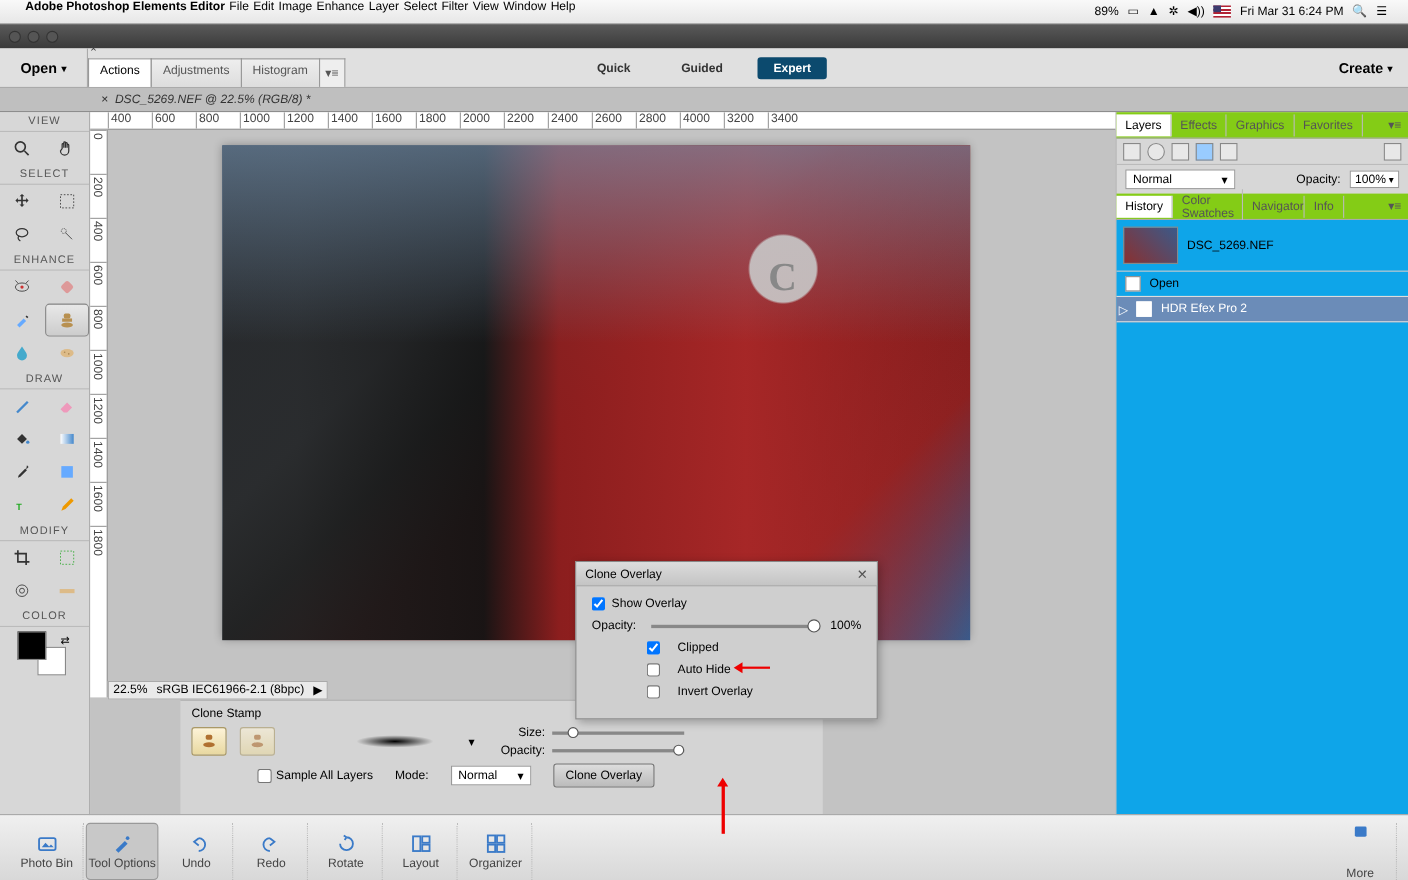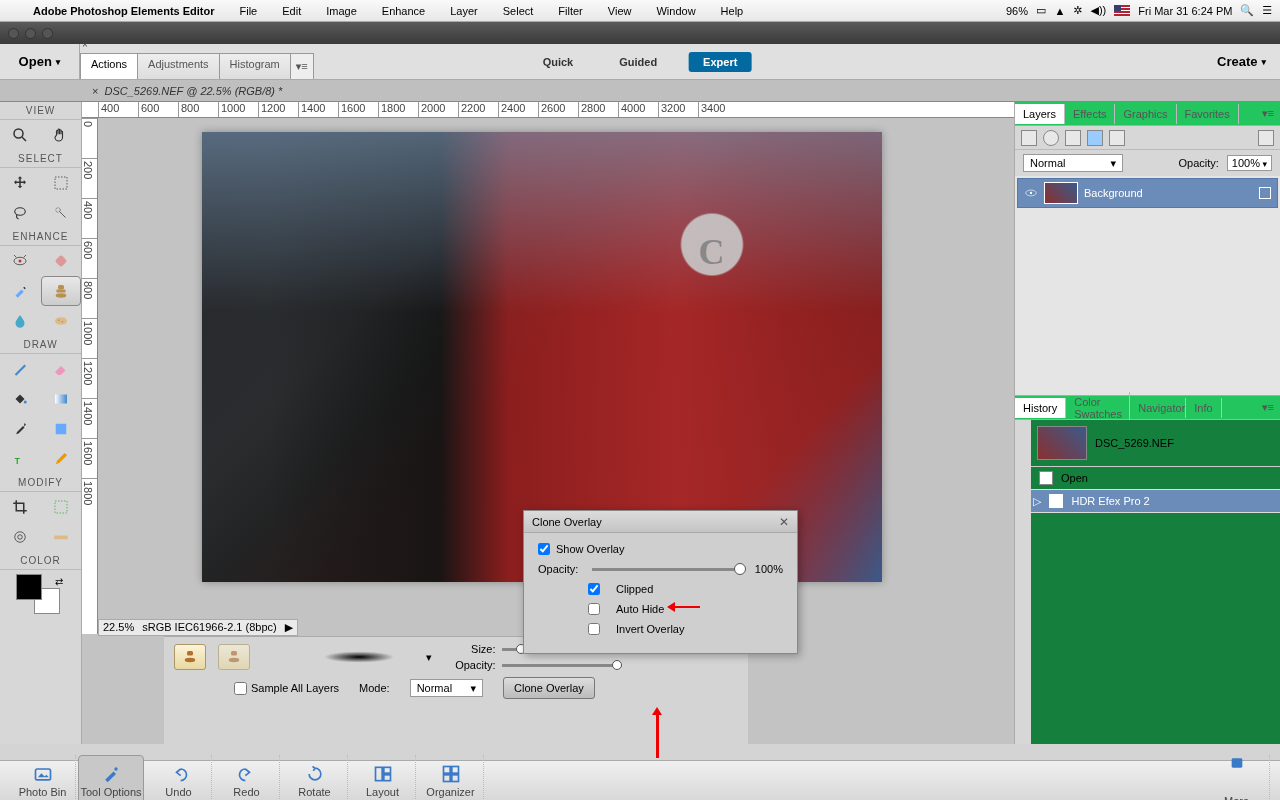--- a/index.html
+++ b/index.html
@@ -1,40 +1,40 @@
 <!DOCTYPE html>
 <html><head>
 <meta charset="utf-8">
 <style>
 * { margin: 0; padding: 0; box-sizing: border-box; font-family: -apple-system, "Lucida Grande", Arial, sans-serif; font-size: 11px; }
 body { width: 1280px; height: 800px; background: #d4d4d4; overflow: hidden; position: relative; }
 
 
-.menubar { height: 22px; background: linear-gradient(#f9f9f9,#e7e7e7); border-bottom: 1px solid #aaa; display: flex; align-items: center; padding: 0 8px; font-size: 12px; gap: 25px; }
+.menubar { height: 22px; background: linear-gradient(#f9f9f9,#e7e7e7); border-bottom: 1px solid #aaa; display: flex; padding: 0 19px; font-size: 12px; gap: 4px; }
 .menubar .apple { font-size: 14px; }
 .menubar .app-name { font-weight: bold; }
 .menubar .spacer { flex: 1; }
 .menubar .status { display: flex; gap: 8px; align-items: center; }
 .menubar .status span { font-size: 11px; }
 
 
 .titlebar { height: 22px; background: linear-gradient(#5a5a5a,#3a3a3a); display: flex; align-items: center; padding-left: 8px; gap: 6px; }
 .titlebar .dot { width: 11px; height: 11px; border-radius: 50%; background: #555; border: 1px solid #333; }
 
 
 .toptool { height: 36px; background: #e0e0e0; border-bottom: 1px solid #aaa; display: flex; align-items: center; }
 .open-btn { width: 80px; height: 36px; border-right: 1px solid #aaa; display: flex; align-items: center; justify-content: center; font-size: 13px; font-weight: bold; gap: 4px; }
 .tabstrip { display: flex; align-items: stretch; height: 26px; margin-top: 9px; position: relative; }
 .tabstrip .tab { padding: 4px 10px; background: linear-gradient(#eee,#ddd); border: 1px solid #999; border-bottom: none; font-size: 11px; color: #555; margin-right: -1px; }
 .tabstrip .tab.active { background: #fff; color: #000; }
 .tabstrip .tabend { width: 24px; border: 1px solid #999; border-bottom: none; background: #eee; display:flex;align-items:center;justify-content:center;color:#555; }
 .tabstrip .close { position: absolute; top: -14px; left: 2px; font-size: 10px; color: #444; }
 .mode-tabs { position: absolute; left: 50%; transform: translateX(-50%); display: flex; gap: 18px; font-size: 13px; font-weight: 600; }
 .mode-tabs div { padding: 4px 14px; color: #333; }
-.mode-tabs .active { background: #0369a1; color: #fff; border-radius: 3px; }
+.mode-tabs .active { background: #0c4a6e; color: #fff; border-radius: 3px; }
 .create-btn { margin-left: auto; padding: 0 14px; font-size: 13px; font-weight: bold; display: flex; align-items: center; gap: 4px; }
 
 
 .doctab { height: 22px; background: #bfbfbf; border-bottom: 1px solid #888; display: flex; align-items: center; padding-left: 92px; font-size: 11px; gap: 6px; color: #333; font-style: italic; }
 
 
 .main { position: absolute; top: 102px; bottom: 56px; left: 0; right: 0; display: flex; }
 .toolbox { width: 82px; background: #d7d7d7; border-right: 1px solid #aaa; text-align: center; }
 .toolbox .hdr { font-size: 10px; color: #555; letter-spacing: 1px; padding: 3px 0; border-bottom: 1px solid #bbb; }
 .toolbox .row { display: flex; height: 30px; }
@@ -56,36 +56,36 @@
 .canvas::before { content:""; position:absolute; inset:0; background:
   radial-gradient(circle at 75% 25%, rgba(200,200,200,0.9) 30px, transparent 32px),
   linear-gradient(to bottom, rgba(120,150,180,0.6) 0%, transparent 40%),
   linear-gradient(90deg, rgba(30,30,30,0.9) 10%, rgba(20,20,20,0.95) 35%, rgba(140,30,30,0.95) 45%, rgba(170,40,40,0.9) 70%, transparent 100%);
 }
 .canvas .ctext { position:absolute; top:22%; left:73%; font-size:36px; font-weight:bold; color:#888; font-family:serif; }
 .statusbar { position: absolute; left: 16px; bottom: 108px; font-size: 10px; background: #eaeaea; border: 1px solid #aaa; padding: 1px 4px; display: flex; gap: 8px; }
 
 
 .rpanel { width: 266px; background: #d7d7d7; border-left: 1px solid #aaa; display: flex; flex-direction: column; }
-.ptabs { height: 24px; background: #22c55e; border-bottom: 1px solid #aaa; display: flex; align-items: center; }
+.ptabs { height: 24px; background: #84cc16; border-bottom: 1px solid #aaa; display: flex; align-items: center; }
 .ptabs .pt { padding: 4px 8px; font-size: 11px; color: #555; border-right: 1px solid #bbb; }
 .ptabs .pt.active { background: #fff; color: #000; }
 .ptabs .ptend { margin-left: auto; padding: 0 6px; color:#555; }
 .ptoolbar { height: 24px; display: flex; align-items: center; padding: 0 6px; gap: 6px; border-bottom: 1px solid #bbb; }
 .ptoolbar .pico { width: 16px; height: 16px; border: 1px solid #888; background: #e8e8e8; }
 .ptoolbar .trash { margin-left:auto; }
 .blend-row { height: 26px; display: flex; align-items: center; padding: 0 8px; gap: 8px; }
 .blend-row .opac { margin-left: auto; font-size: 11px; }
 .blend-row .opacv { border: 1px solid #999; background: #fff; padding: 1px 4px; font-size: 11px; }
 .layer-row { height: 30px; background: #6b8cb8; color: #fff; display: flex; align-items: center; padding: 0 6px; gap: 6px; font-size: 11px; margin: 2px; border: 1px solid #5577aa; }
 .layer-row .thumb { width: 34px; height: 22px; background: linear-gradient(45deg,#8a3030,#3a5a8a); border: 1px solid #fff; }
 .layer-row .eye { width:14px; height:14px; }
 .layer-row .lock { margin-left:auto; width:12px;height:12px;border:1px solid #fff; }
 .layers-body { flex: 0 0 220px; background: #e5e5e5; overflow: auto; border-bottom: 1px solid #aaa; }
-.history-body { flex: 1; background: #15803d; margin-left: 16px; }
+.history-body { flex: 1; background: #0ea5e9; }
 .hist-thumb { display: flex; padding: 6px; gap: 8px; align-items: center; border-bottom: 1px solid #ccc; }
 .hist-thumb .ht { width: 50px; height: 34px; background: linear-gradient(45deg,#8a3030,#3a5a8a); border: 1px solid #888; }
 .hist-item { padding: 4px 8px; display: flex; align-items: center; gap: 8px; font-size: 11px; border-bottom: 1px solid #ddd; }
 .hist-item.sel { background: #6b8cb8; color: #fff; }
 .hist-item .hico { width: 14px; height: 14px; border: 1px solid #888; background: #fff; }
 
 
 .tooloptions { position: absolute; left: 82px; right: 266px; bottom: 0; height: 108px; background: #d4d4d4; border-top: 1px solid #aaa; padding: 6px 10px; }
 .tooloptions .tlabel { font-size: 11px; margin-bottom: 4px; display:flex; }
 .tooloptions .tlabel .ticons { margin-left:auto; display:flex; gap:8px; color:#555;}
@@ -95,21 +95,21 @@
 .slider { display: flex; align-items: center; gap: 6px; }
 .slider .lbl { width: 52px; text-align: right; }
 .slider .track { width: 120px; height: 3px; background: #888; position: relative; }
 .slider .thumb { position: absolute; width: 10px; height: 10px; background: #fff; border: 1px solid #555; border-radius: 50%; top: -4px; }
 .chk { display: flex; align-items: center; gap: 4px; }
 .modesel { border: 1px solid #999; background: #fff; padding: 2px 30px 2px 6px; position: relative; }
 .modesel::after { content: "▾"; position: absolute; right: 6px; }
 .co-btn { background: linear-gradient(#ddd,#bbb); border: 1px solid #777; padding: 4px 10px; border-radius: 3px; }
 
 
-.shelf { position: absolute; bottom: 0; left: 0; right: 0; height: 40px; background: linear-gradient(#f0f0f0,#d8d8d8); border-top: 1px solid #aaa; display: flex; align-items: center; padding: 0 10px; gap: 2px; }
+.shelf { position: absolute; bottom: 0; left: 0; right: 0; height: 60px; background: linear-gradient(#f0f0f0,#d8d8d8); border-top: 1px solid #aaa; display: flex; align-items: flex-end; padding: 0 10px; gap: 2px; }
 .shelf .sbtn { width: 66px; height: 52px; display: flex; flex-direction: column; align-items: center; justify-content: center; gap: 2px; font-size: 10px; color: #444; border-right: 1px dotted #bbb; }
 .shelf .sbtn.active { background: #c8c8c8; border: 1px solid #999; border-radius: 4px; }
 .shelf .sbtn svg { width: 24px; height: 20px; }
 .shelf .more { margin-left: auto; gap: 24px; }
 
 
 .dialog { position: absolute; left: 523px; top: 510px; width: 275px; background: #cfcfcf; border: 1px solid #888; box-shadow: 2px 2px 8px rgba(0,0,0,0.3); z-index: 100; }
 .dialog .dtitle { height: 22px; background: linear-gradient(#dcdcdc,#c4c4c4); border-bottom: 1px solid #aaa; display: flex; align-items: center; padding: 0 8px; font-size: 11px; }
 .dialog .dtitle .x { margin-left: auto; font-size: 12px; color: #555; }
 .dialog .dbody { padding: 10px 14px; font-size: 11px; }
@@ -140,21 +140,21 @@
   <span>Image</span>
   <span>Enhance</span>
   <span>Layer</span>
   <span>Select</span>
   <span>Filter</span>
   <span>View</span>
   <span>Window</span>
   <span>Help</span>
   <span class="spacer"></span>
   <div class="status">
-    <span>96%</span>
+    <span>89%</span>
     <span>▭</span>
     <span>▲</span>
     <span>✲</span>
     <span>◀))</span>
     <span class="flag"></span>
     <span>Fri Mar 31  6:24 PM</span>
     <span>🔍</span>
     <span>☰</span>
   </div>
 </div>
@@ -399,20 +399,28 @@
     <div class="canvas">
         <div class="ctext">C</div>
       </div>
     <div class="statusbar">
       <span>22.5%</span>
       <span>sRGB IEC61966-2.1 (8bpc)</span>
       <span>▶</span>
     </div>
 
     <div class="tooloptions">
+      <div class="tlabel">
+        <span>Clone Stamp</span>
+        <span class="ticons">
+          <span>?</span>
+          <span>▾≡</span>
+          <span>⌄</span>
+        </span>
+      </div>
       <div class="trow" style="margin-bottom:6px;">
         <div class="stamp">
             <svg width="18" height="18" viewBox="0 0 24 24">
               <rect x="8" y="4" width="8" height="6" rx="2" fill="#b07030"></rect>
               <ellipse cx="12" cy="16" rx="7" ry="3" fill="#b07030"></ellipse>
             </svg>
           </div>
         <div class="stamp" style="opacity:0.6">
             <svg width="18" height="18" viewBox="0 0 24 24">
               <rect x="8" y="4" width="8" height="6" rx="2" fill="#b07030"></rect>
@@ -463,31 +471,20 @@
       <div class="pico"></div>
       <div class="pico" style="background:#9cf;"></div>
       <div class="pico"></div>
       <div class="pico trash"></div>
     </div>
     <div class="blend-row">
       <div class="modesel" style="width:100px;">Normal</div>
       <span class="opac">Opacity:</span>
       <span class="opacv chev">100%</span>
     </div>
-    <div class="layers-body">
-      <div class="layer-row">
-        <svg class="eye" viewBox="0 0 24 24">
-            <ellipse cx="12" cy="12" rx="9" ry="5" fill="none" stroke="#fff"></ellipse>
-            <circle cx="12" cy="12" r="2" fill="#fff"></circle>
-          </svg>
-        <div class="thumb"></div>
-        <span>Background</span>
-        <div class="lock"></div>
-      </div>
-    </div>
     <div class="ptabs">
       <div class="pt active">History</div>
       <div class="pt" style="max-width:64px;overflow:hidden;">Color Swatches</div>
       <div class="pt" style="max-width:56px;overflow:hidden;">Navigator</div>
       <div class="pt">Info</div>
       <div class="ptend">▾≡</div>
     </div>
     <div class="history-body">
       <div class="hist-thumb">
         <div class="ht"></div>

